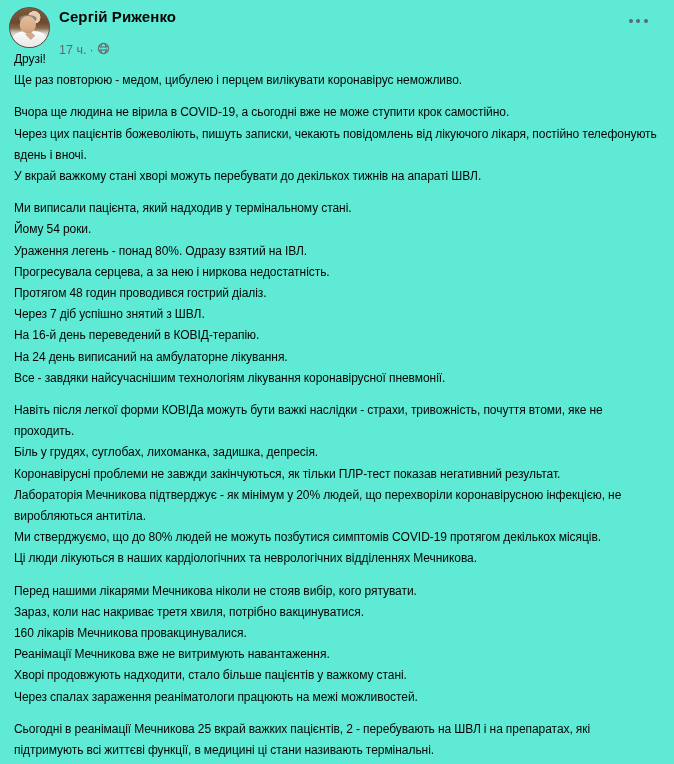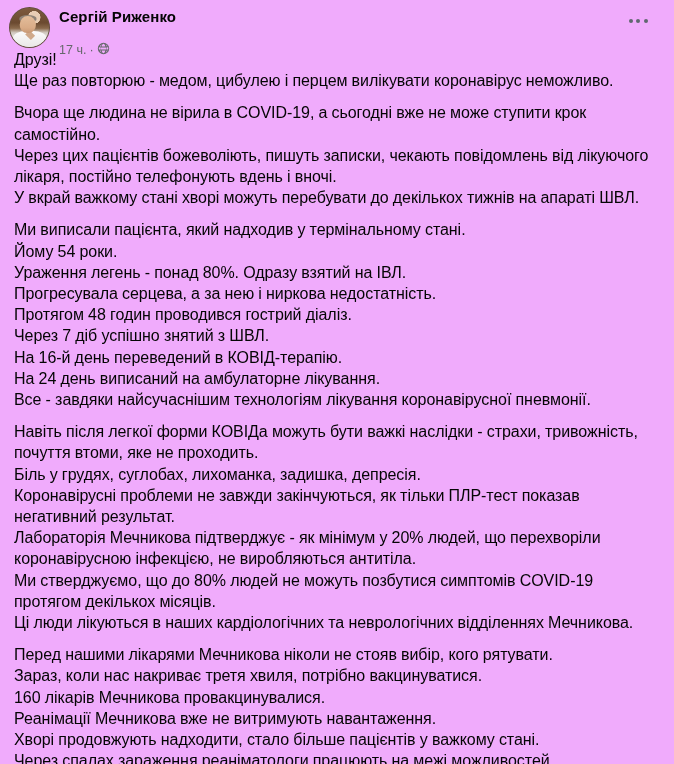--- a/index.html
+++ b/index.html
@@ -14,21 +14,21 @@
     height: 764px;
     overflow: hidden;
     font-family: "Liberation Sans", "DejaVu Sans", sans-serif;
     color: #050505;
     -webkit-font-smoothing: antialiased;
   }
 
   .post {
     width: 674px;
     height: 764px;
-    background: #f0abfc;
+    background: #5eead4;
     position: relative;
   }
 
   
   .post-header {
     display: flex;
     align-items: flex-start;
     padding: 6px 12px 0 9px;
     height: 46px;
     position: relative;
@@ -152,21 +152,21 @@
     background: #606770;
     display: block;
   }
 
   
   .post-body {
     padding: 0 14px 0 14px;
     margin-top: 3px;
   }
   .para {
-    font-size: 16px;
+    font-size: 12px;
     line-height: 21.2px;
     color: #050505;
     margin: 0 0 11px 0;
     white-space: pre-line;
     letter-spacing: -0.05px;
     word-spacing: -0.2px;
   }
   .para:last-child { margin-bottom: 0; }
 </style>
 </head>

